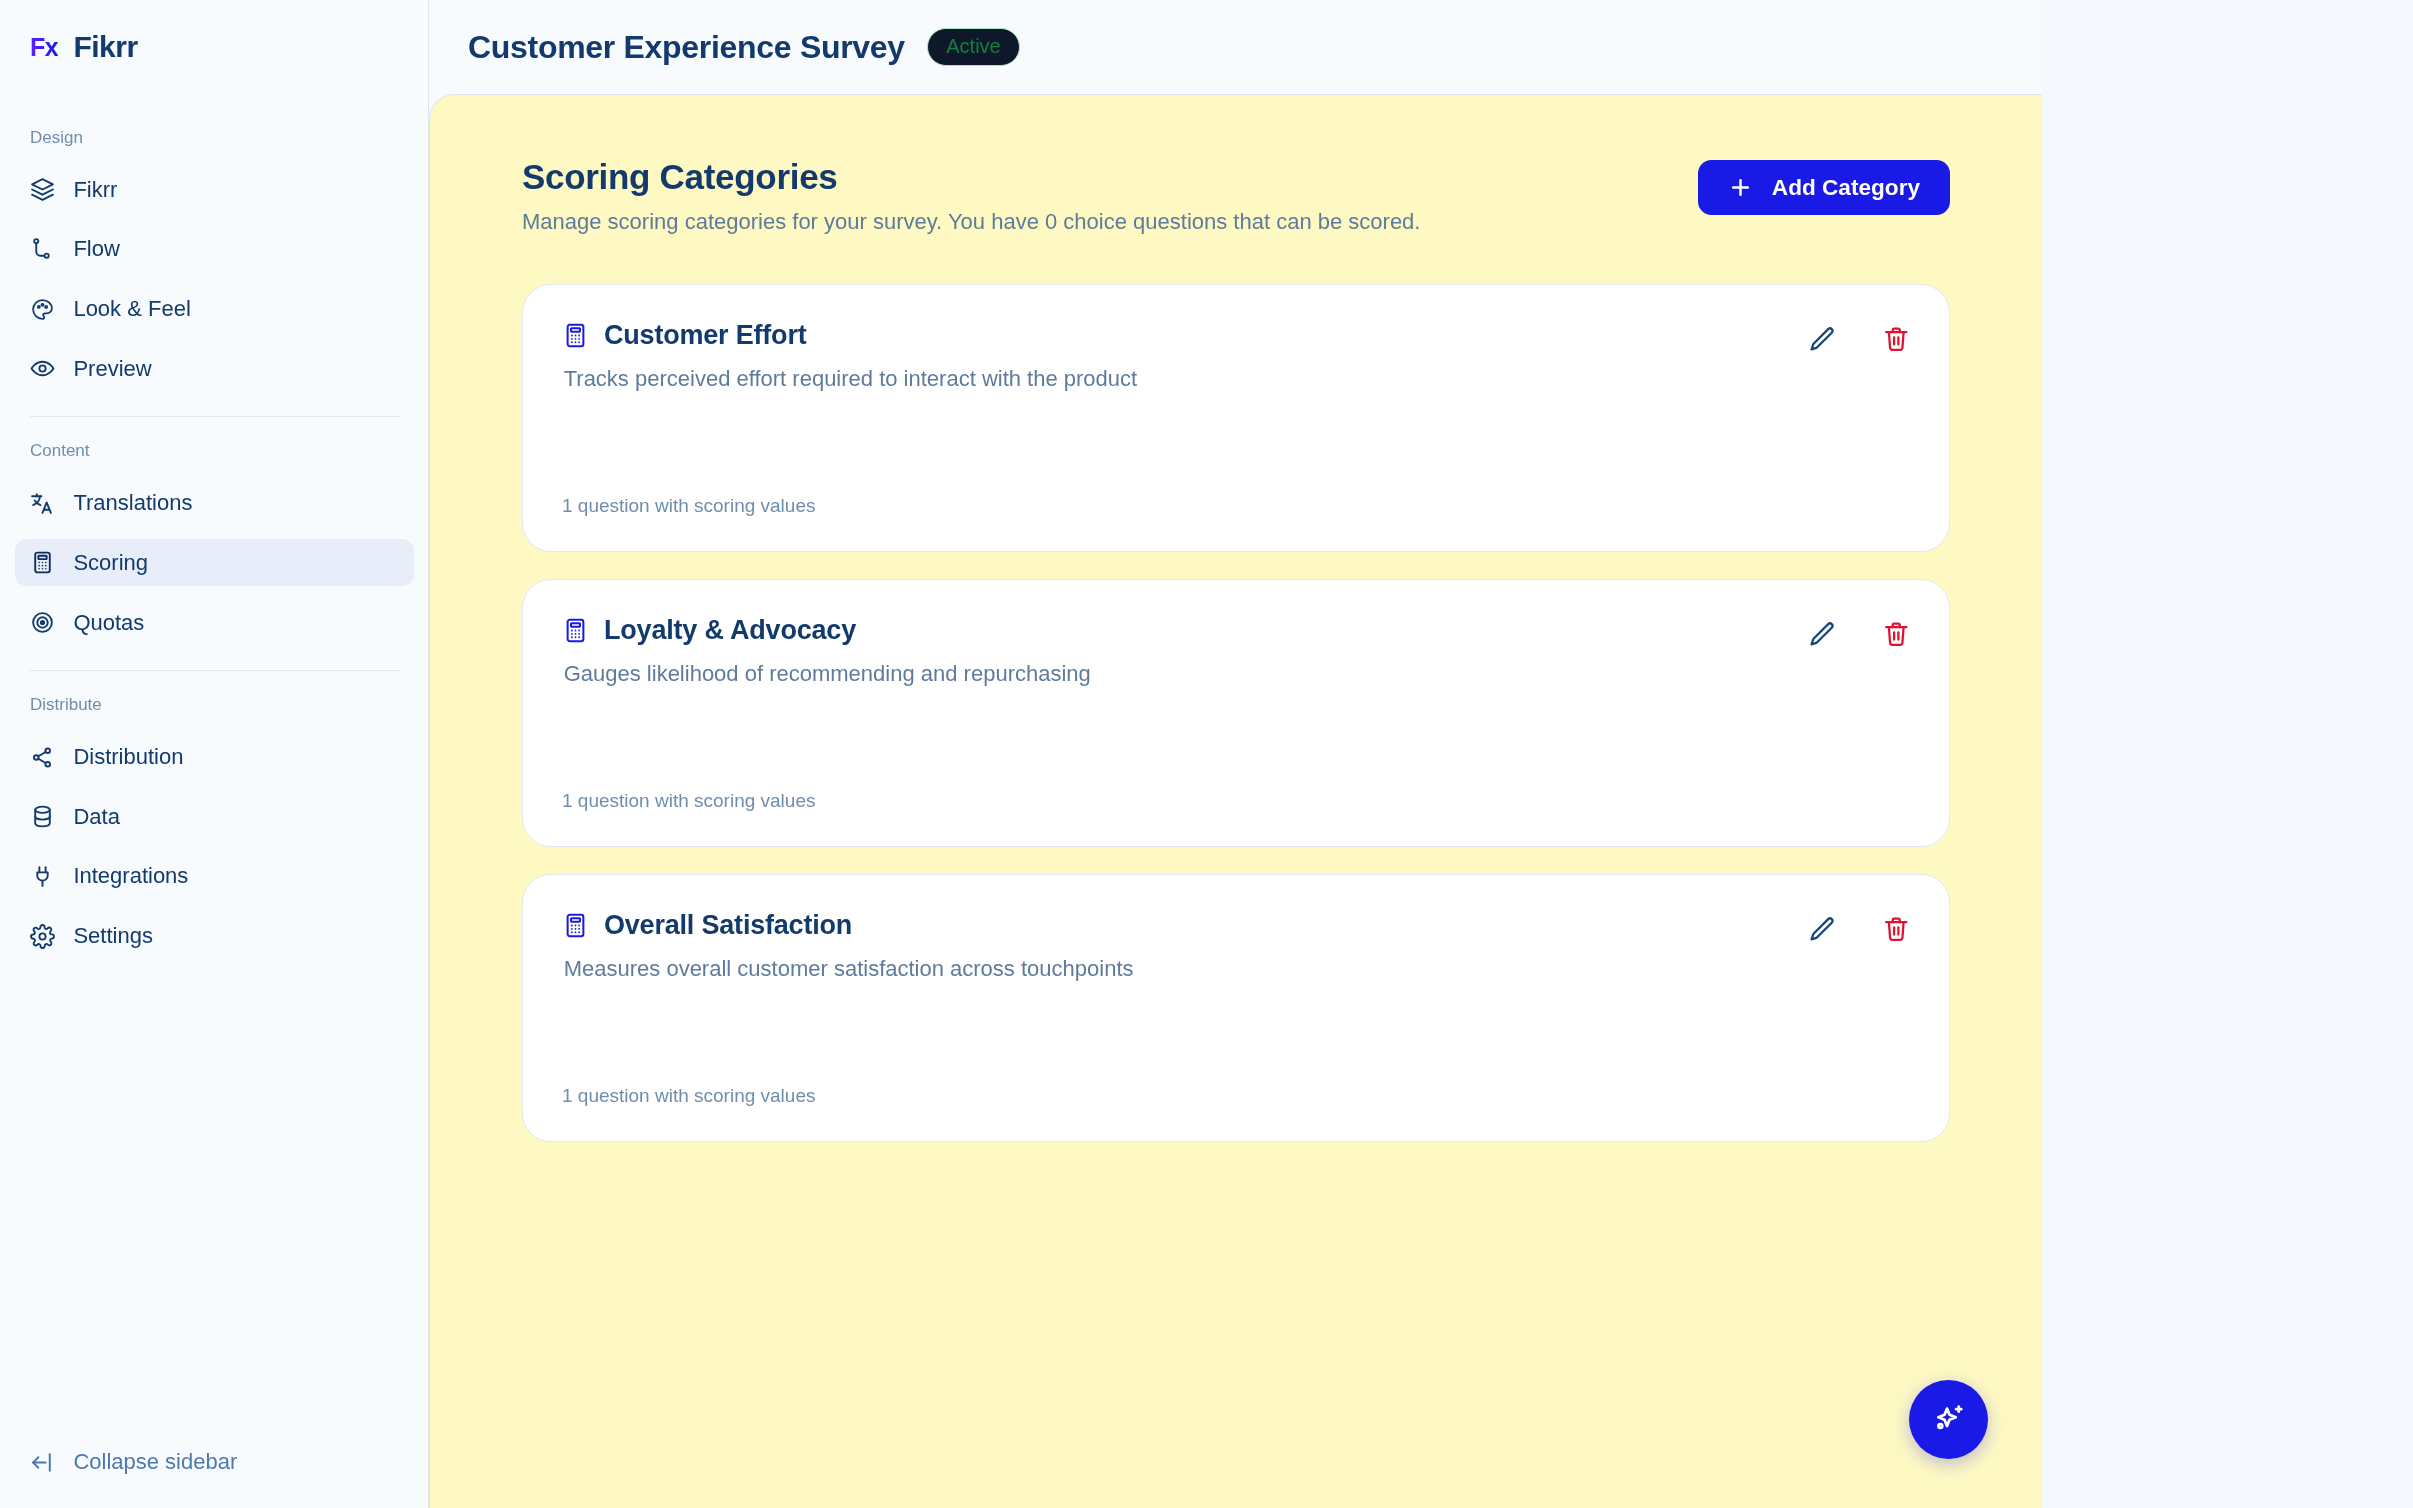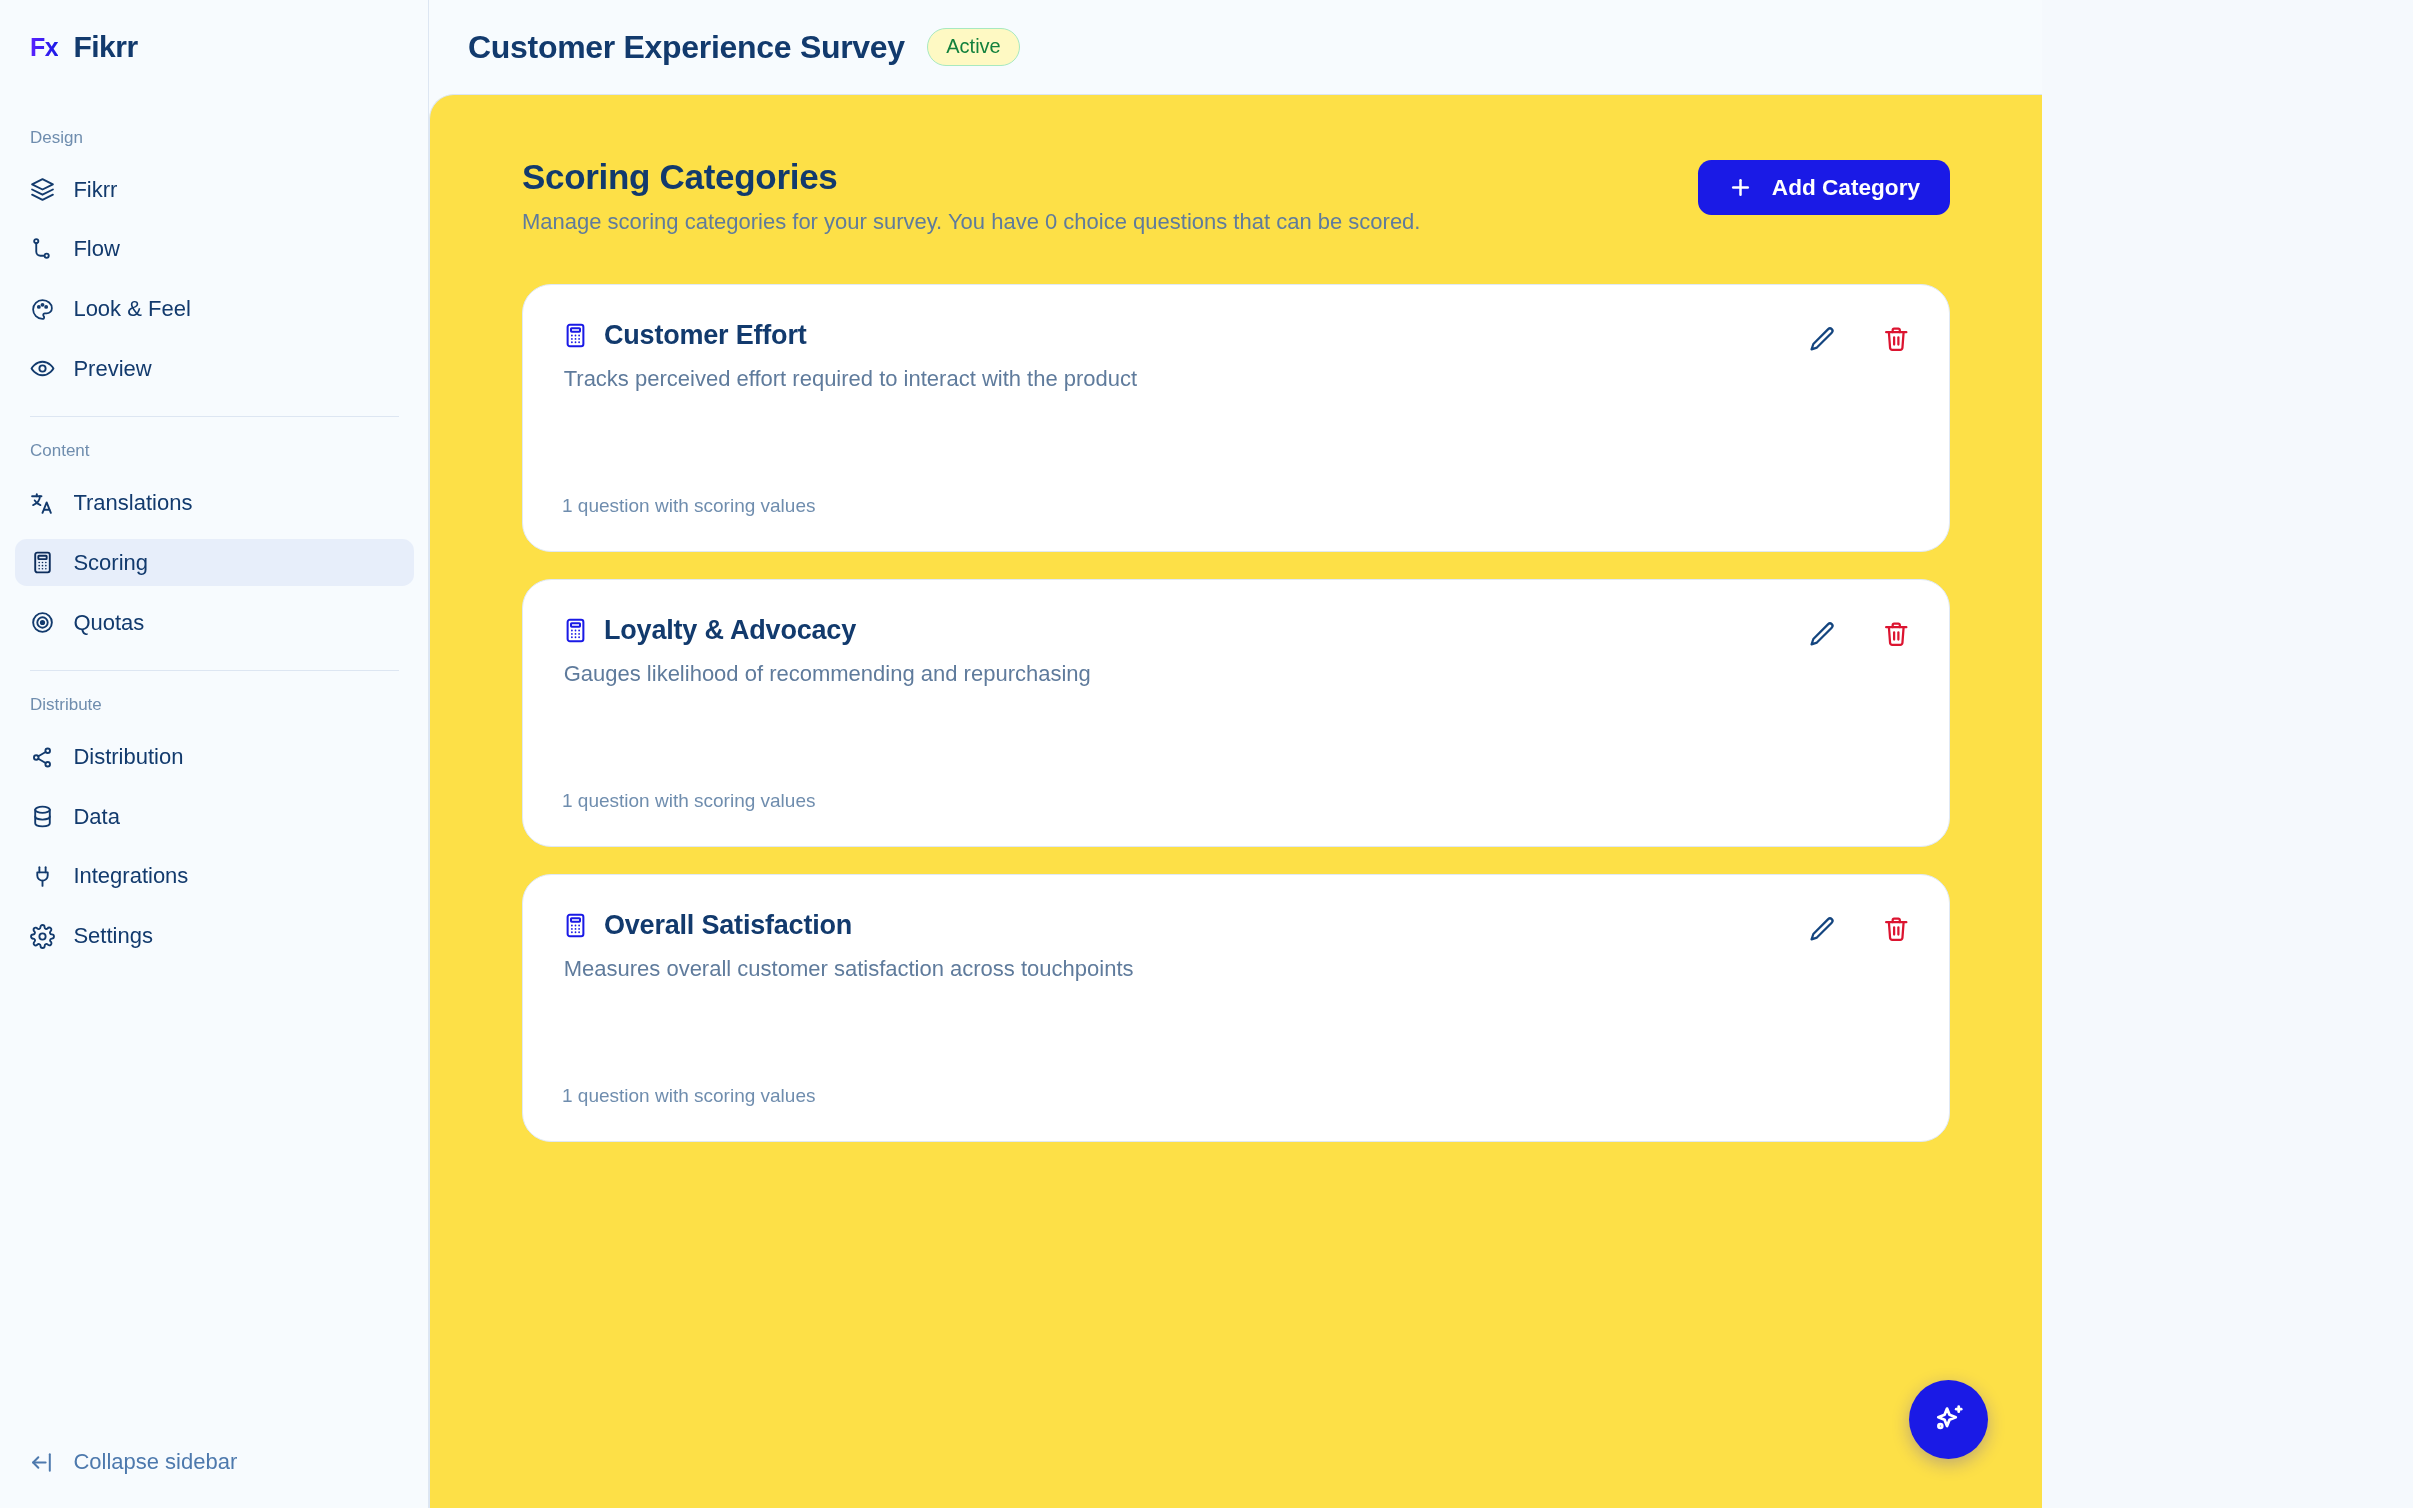--- a/index.html
+++ b/index.html
@@ -73,29 +73,29 @@
     position: relative;
   }
   .topbar {
     height: 94px; display: flex; align-items: center;
     padding-left: 39px; gap: 22px;
   }
   .survey-title {
     font-size: 32px; font-weight: bold; color: #123a6d; letter-spacing: -0.3px;
   }
   .status-badge {
-    background: #fef9c3; color: #12803c;
+    background: #0f172a; color: #12803c;
     border: 0.8px solid #a8e9c0;
     border-radius: 837px;
     padding: 5.9px 18.4px 7.5px 18.4px;
     font-size: 20px;
   }
   .content-panel {
     flex: 1;
-    background: #fde047;
+    background: #fef9c3;
     border-top: 0.8px solid #dbe6f4;
     border-left: 0.8px solid #dbe6f4;
     border-top-left-radius: 25px;
     position: relative;
     overflow: hidden;
   }
   .content-inner { padding: 62px 92px 0 92px; }
 
   .page-head {
     display: flex; align-items: flex-start; justify-content: space-between;

